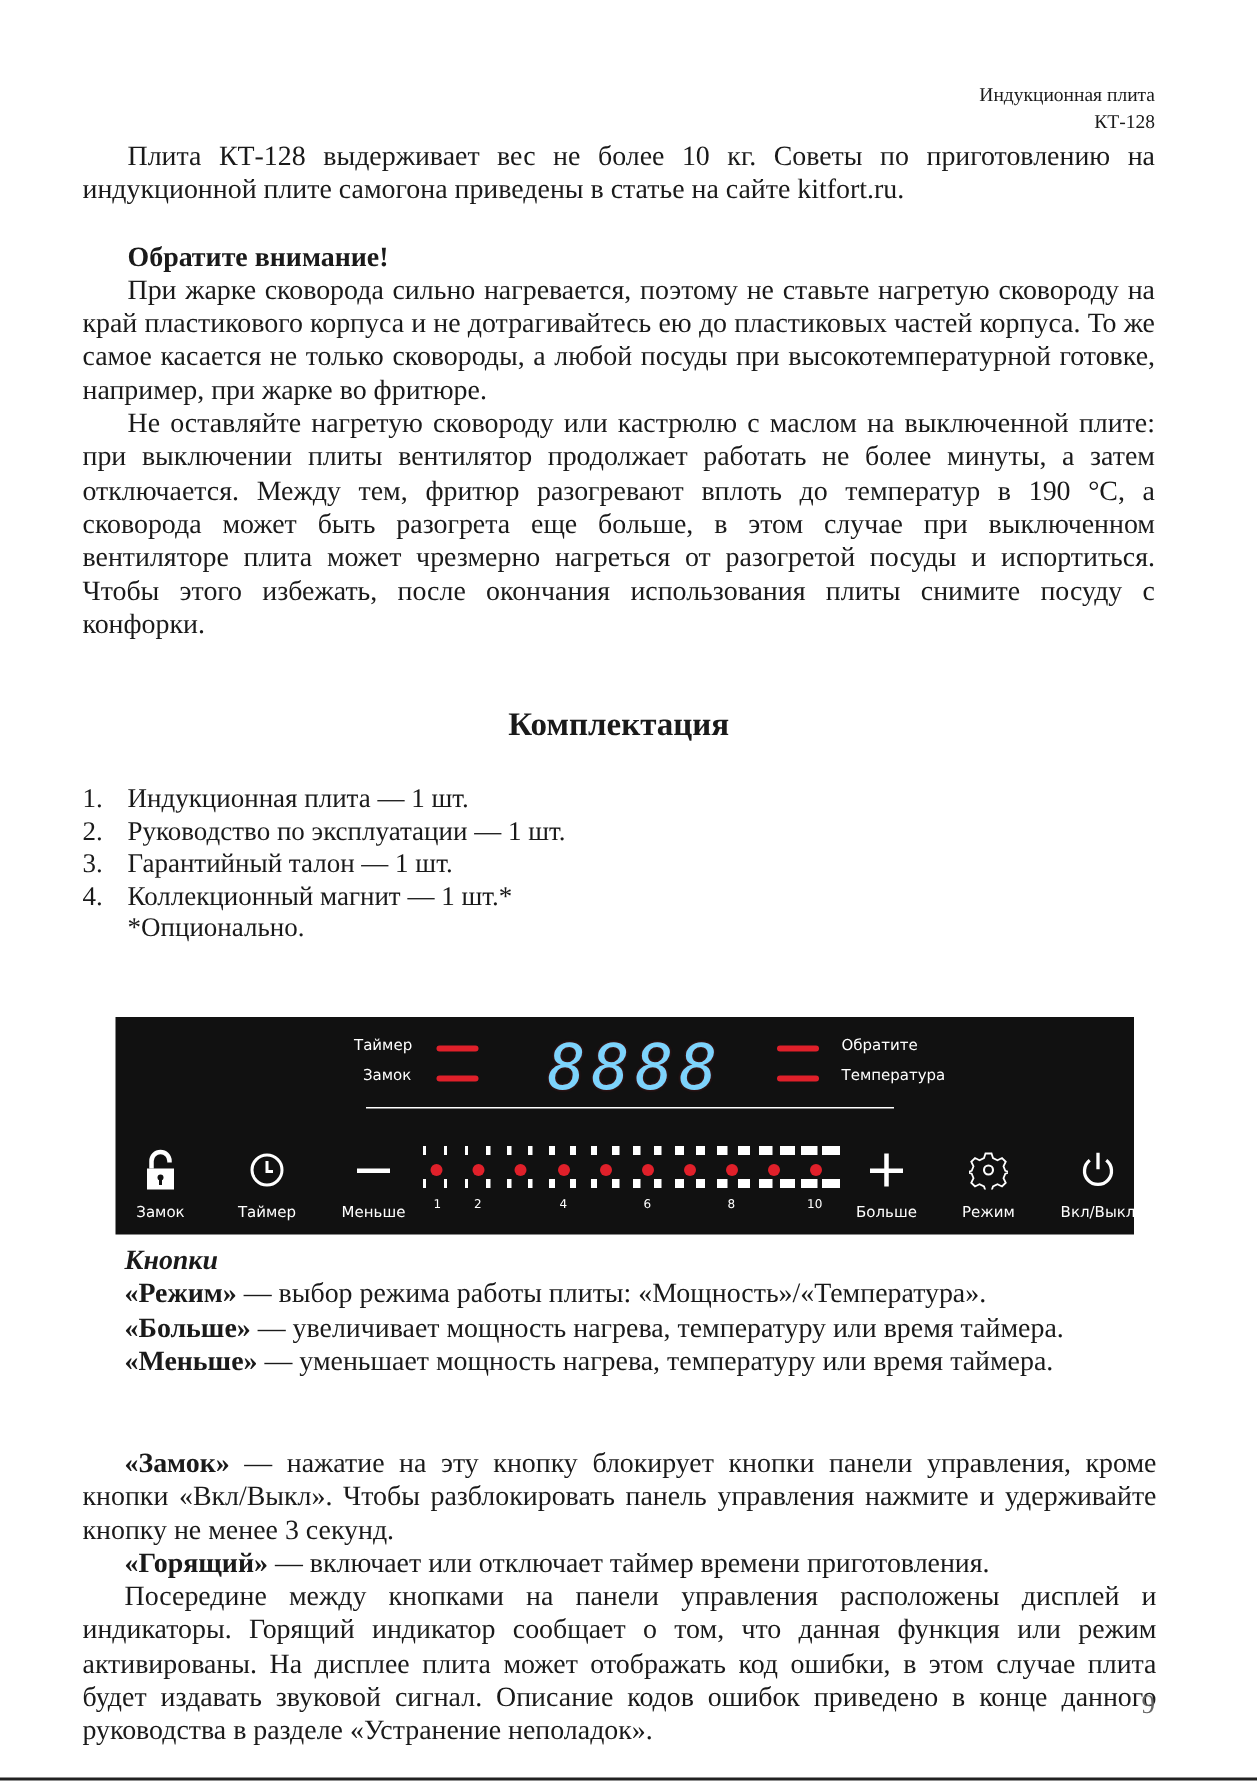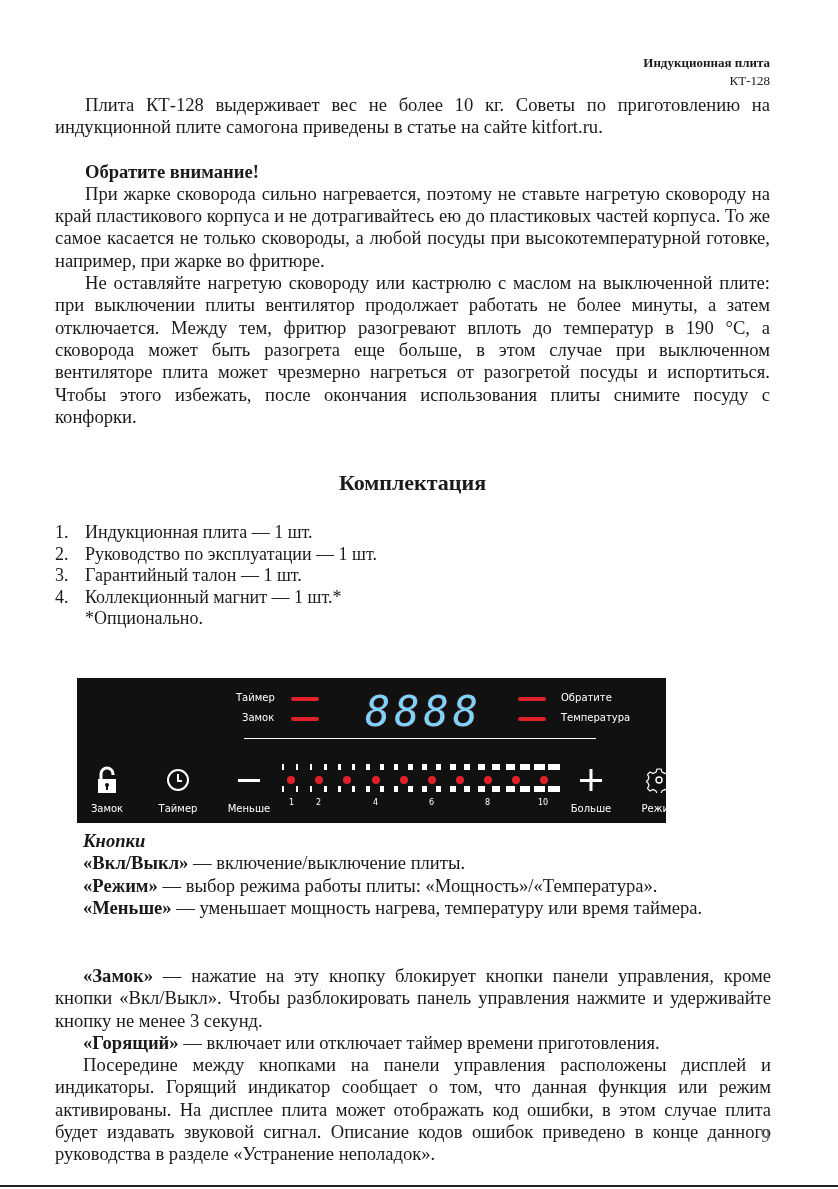--- a/index.html
+++ b/index.html
@@ -5,42 +5,42 @@
   html, body { margin: 0; padding: 0; background: #ffffff; }
   body {
     width: 838px; height: 1189px; position: relative; overflow: hidden;
     font-family: "Liberation Serif", "DejaVu Serif", serif;
     color: #1a1a1a;
   }
   .header {
     position: absolute; right: 68px; top: 54px; text-align: right;
     font-size: 13px; line-height: 18px;
   }
-  .header .h1 { font-weight: bold; text-align: center; }
+  .header .h1 { font-weight: normal; text-align: center; }
   .content {
     position: absolute; left: 55px; top: 94px; width: 715px;
     font-size: 18.6px; line-height: 22.3px;
   }
   .content p { margin: 0; text-align: justify; }
   .indent { text-indent: 30px; }
   .gap1 { height: 22px; }
   .bold { font-weight: bold; }
   .section-title {
     text-align: center; font-weight: bold; font-size: 22px;
     margin-top: 42px; margin-bottom: 26px; line-height: 26px;
   }
   ol.kit { margin: 0; padding: 0; list-style: none; }
   ol.kit li { display: flex; line-height: 21.5px; font-size: 18px; }
   ol.kit li .num { width: 30px; flex: none; }
   .kit-note { padding-left: 30px; font-size: 18px; line-height: 21.5px; }
   .panel-title { font-weight: bold; font-size: 18.6px; margin-top: 24px; padding-left: 30px; }
 
   
   .panel {
-    position: absolute; left: 77px; top: 678px; width: 589px; height: 145px;
+    position: absolute; left: 77px; top: 678px; width: 679px; height: 145px;
     background: #111111; color: #ffffff;
     font-family: "DejaVu Sans", "Liberation Sans", sans-serif;
   }
   .ind-label {
     position: absolute; font-size: 10px; color: #ffffff; line-height: 12px;
   }
   .ind-bar {
     position: absolute; width: 28px; height: 4px; border-radius: 2px; background: #e0202a;
   }
   .seg-display {
@@ -239,22 +239,22 @@
         <path d="M7.5 6.5 A9 9 0 1 0 18.5 6.5" fill="none" stroke="#fff" stroke-width="2.2"></path>
         <rect x="11.9" y="1.5" width="2.2" height="11" fill="#fff"></rect>
       </svg>
     </div>
     <div class="lbl">Вкл/Выкл</div>
   </div>
 </div>
 
 <div class="footer-kn">
   <p class="italic-bold">Кнопки</p>
-  <p><span class="bold">«Вкл/Выкл»</span><span> — включение/выключение плиты.</span></p>
   <p><span class="bold">«Режим»</span><span> — выбор режима работы плиты: «Мощность»/«Температура».</span></p>
+  <p><span class="bold">«Больше»</span><span> — увеличивает мощность нагрева, температуру или время таймера.</span></p>
   <p><span class="bold">«Меньше»</span><span> — уменьшает мощность нагрева, температуру или время таймера.</span></p>
 </div>
 
 <div class="body-left" style="top:941px; font-size:18.6px; line-height:22.3px;">
   <p style="margin:0; text-align:justify; text-indent:28px;"><span class="bold">«Замок»</span><span> — нажатие на эту кнопку блокирует кнопки панели управления, кроме кнопки «Вкл/Выкл». Чтобы разблокировать панель управления нажмите и удерживайте кнопку не менее 3 секунд.</span></p>
   <p style="margin:0; text-align:justify; text-indent:28px;"><span class="bold">«Горящий»</span><span> — включает или отключает таймер времени приготовления.</span></p>
   <p style="margin:0; text-align:justify; text-indent:28px;">Посередине между кнопками на панели управления расположены дисплей и индикаторы. Горящий индикатор сообщает о том, что данная функция или режим активированы. На дисплее плита может отображать код ошибки, в этом случае плита будет издавать звуковой сигнал. Описание кодов ошибок приведено в конце данного руководства в разделе «Устранение неполадок».</p>
 </div>
 
 <div class="page-num">9</div>

